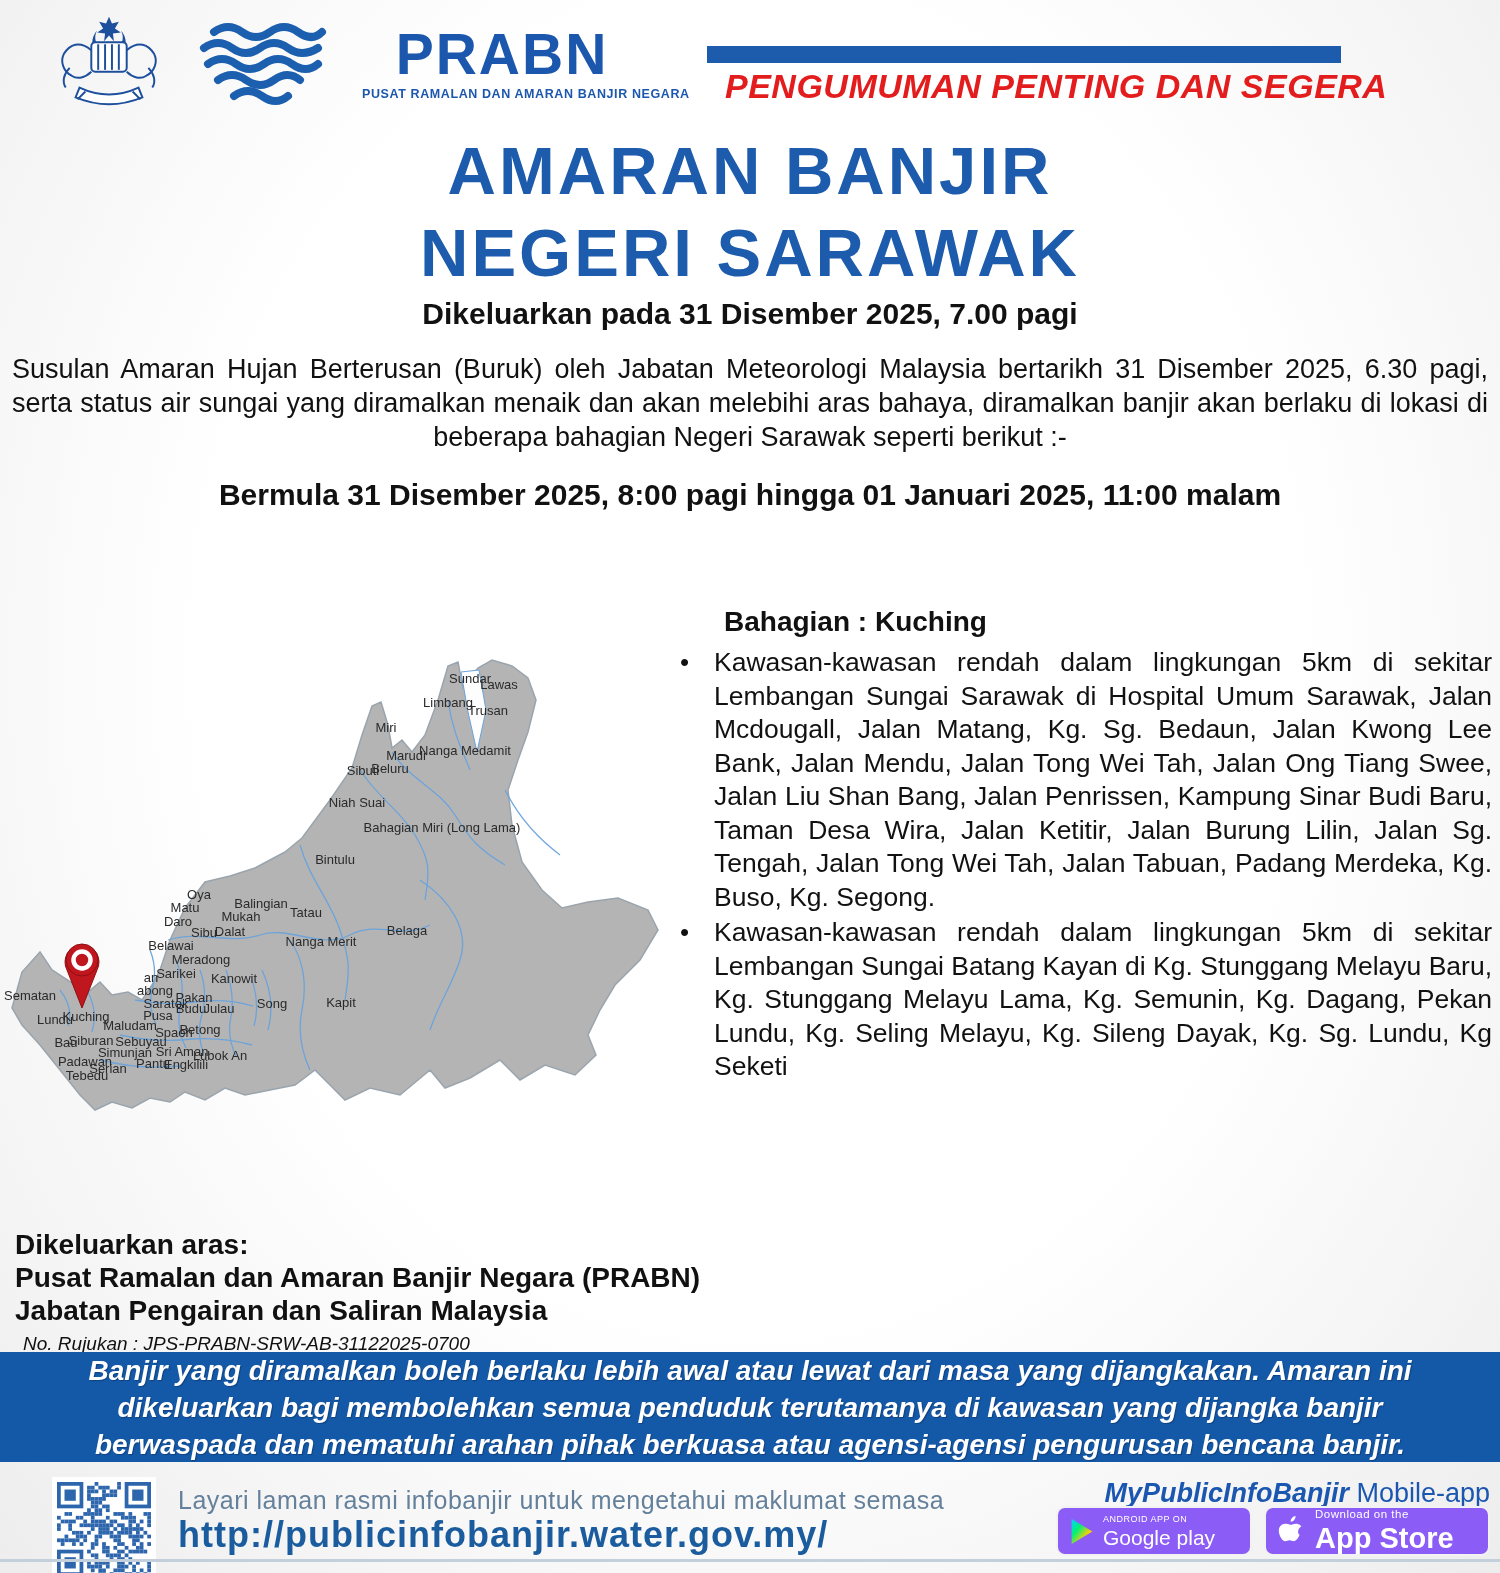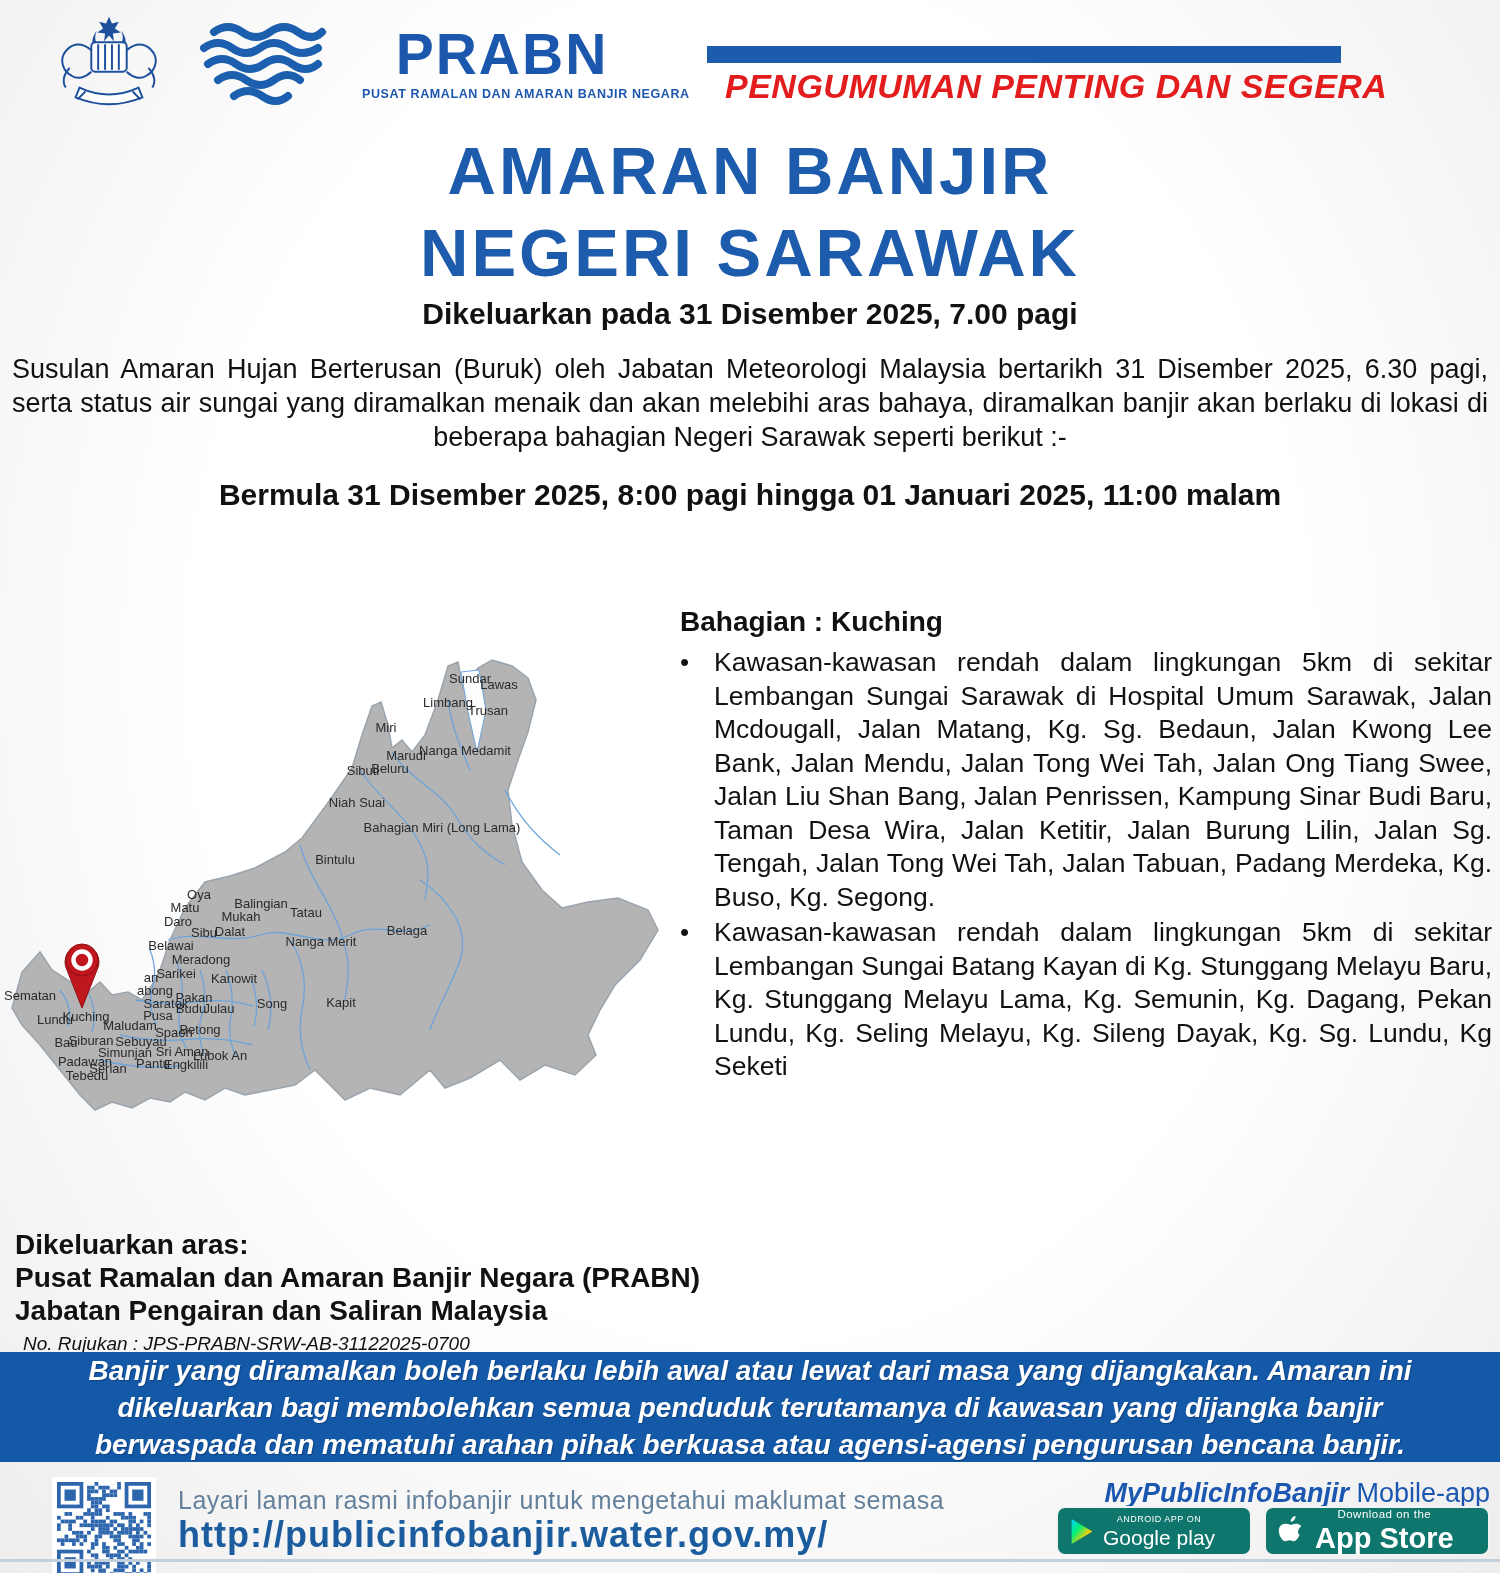--- a/index.html
+++ b/index.html
@@ -28,42 +28,42 @@
   .intro { left:12px; top:352px; width:1476px; font-size:27px; line-height:34px; text-align:justify; text-align-last:center; font-stretch:condensed; }
   .period { left:0; top:478px; width:1500px; text-align:center; font-size:30px; font-weight:700; }
 
   
   .map-wrap { left:0; top:640px; width:680px; height:500px; }
   .map-wrap svg { position:absolute; left:0; top:0; }
   .map-label { position:absolute; transform:translate(-50%,-50%); font-size:13px; color:#2a2a2a; white-space:nowrap; }
 
   
   .rcol { left:680px; top:606px; width:812px; }
-  .rhead { font-size:28px; font-weight:700; margin-bottom:8px; }
+  .rhead { font-size:28px; font-weight:700; margin-bottom:8px;margin-left:44px; }
   .bullet { display:flex; margin-top:2px; }
   .bullet::before { content:"\2022"; font-size:26px; width:34px; flex:0 0 34px; line-height:33.5px; }
   .bullet p { font-size:26.5px; line-height:33.5px; text-align:justify; }
 
   
   .issuer { left:15px; top:1228px; width:900px; font-size:28px; line-height:33px; }
   .issuer .b { font-weight:700; }
   .issuer .ref { font-style:italic; padding-left:8px; font-size:19px; }
 
   
   .banner { left:0; top:1352px; width:1500px; height:110px; background:#1458a8; display:flex; align-items:center; justify-content:center; }
   .banner p { width:1420px; color:#fff; font-style:italic; font-weight:600; font-size:28px; line-height:37px; text-align:center; text-shadow:1px 1px 1px rgba(0,0,0,.25); }
 
   
   .qr { left:52px; top:1477px; width:104px; height:104px; background:#fff; padding:5px; }
   .foot-caption { left:178px; top:1486px; width:900px; font-size:25px; color:#64809b; letter-spacing:.5px; }
   .foot-url { left:178px; top:1514px; width:900px; font-size:36px; font-weight:700; color:#1b5c9e; letter-spacing:1px; text-decoration:none; display:block; }
   .divider { left:0; top:1559px; width:1500px; height:3px; background:#c3cfdb; }
   .app-title { right:10px; top:1478px; position:absolute; font-size:27px; color:#1b57b0; white-space:nowrap; }
   .app-title .b { font-weight:800; font-style:italic; }
-  .store-badge { position:absolute; top:1506px; height:50px; background:#0f766e; border:2px solid #f2f2f2; border-radius:9px; color:#fff; display:flex; align-items:center; padding:0 12px; gap:9px;text-align:center; }
+  .store-badge { position:absolute; top:1506px; height:50px; background:#8b5cf6; border:2px solid #f2f2f2; border-radius:9px; color:#fff; display:flex; align-items:center; padding:0 12px; gap:9px; }
   .gp { left:1056px; width:196px; }
   .as { left:1264px; width:226px; }
   .badge-txt { display:flex; flex-direction:column; justify-content:center; line-height:1; }
   .badge-top { font-size:9px; letter-spacing:.5px; }
   .badge-top.as-top { font-size:11.5px; }
   .badge-bottom { font-size:21px; margin-top:3px; }
   .badge-bottom.as-bot { font-size:29px; font-weight:700; }
 </style>
 </head>
 <body>

